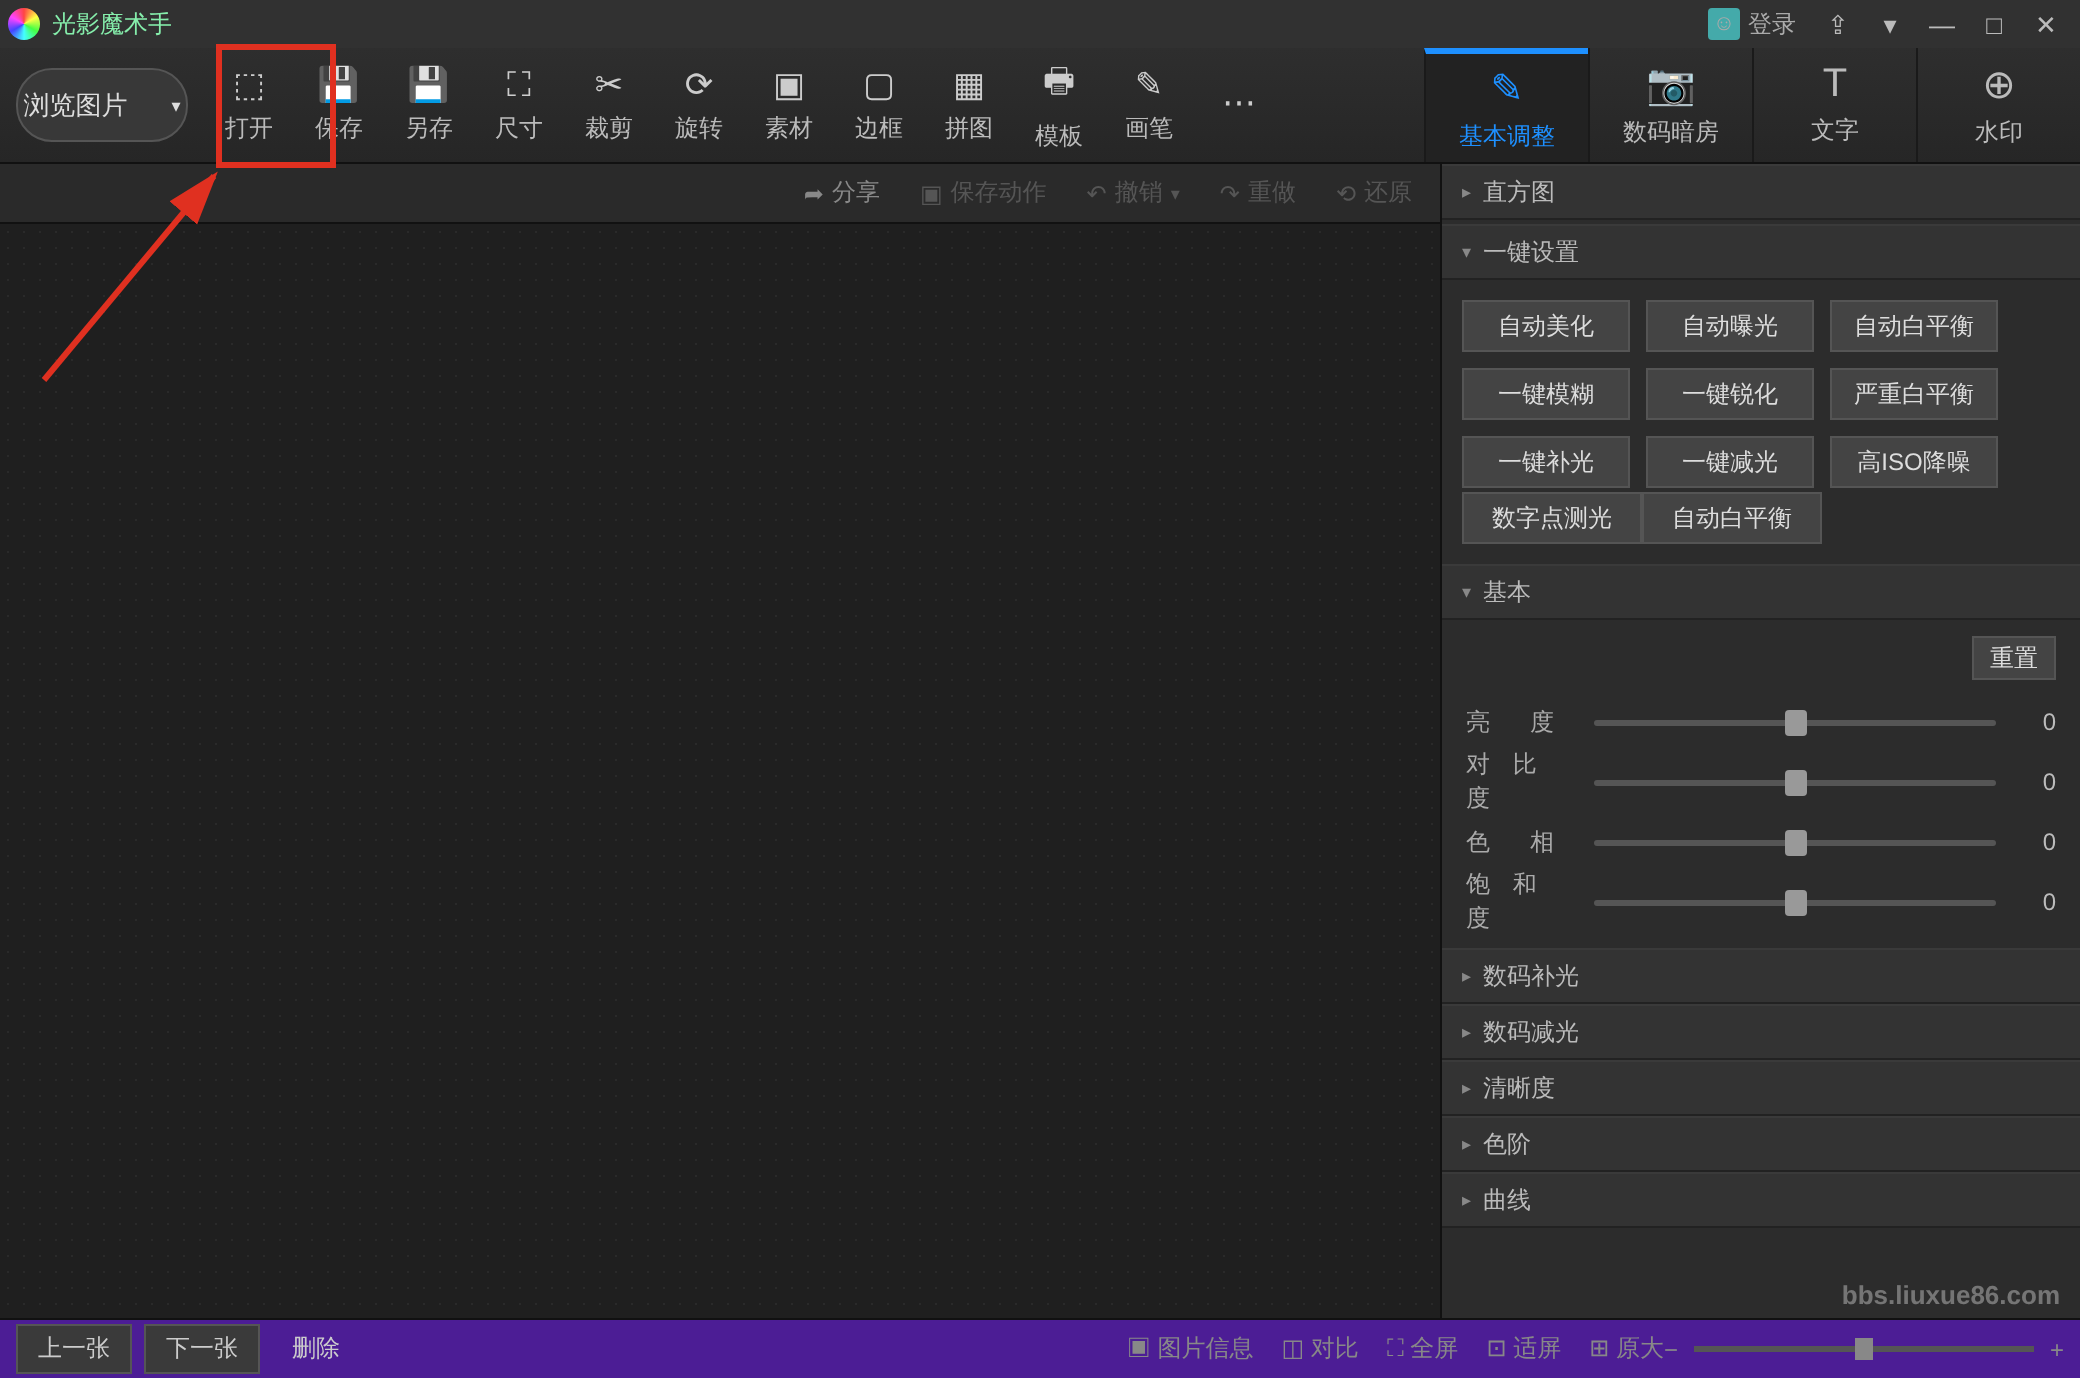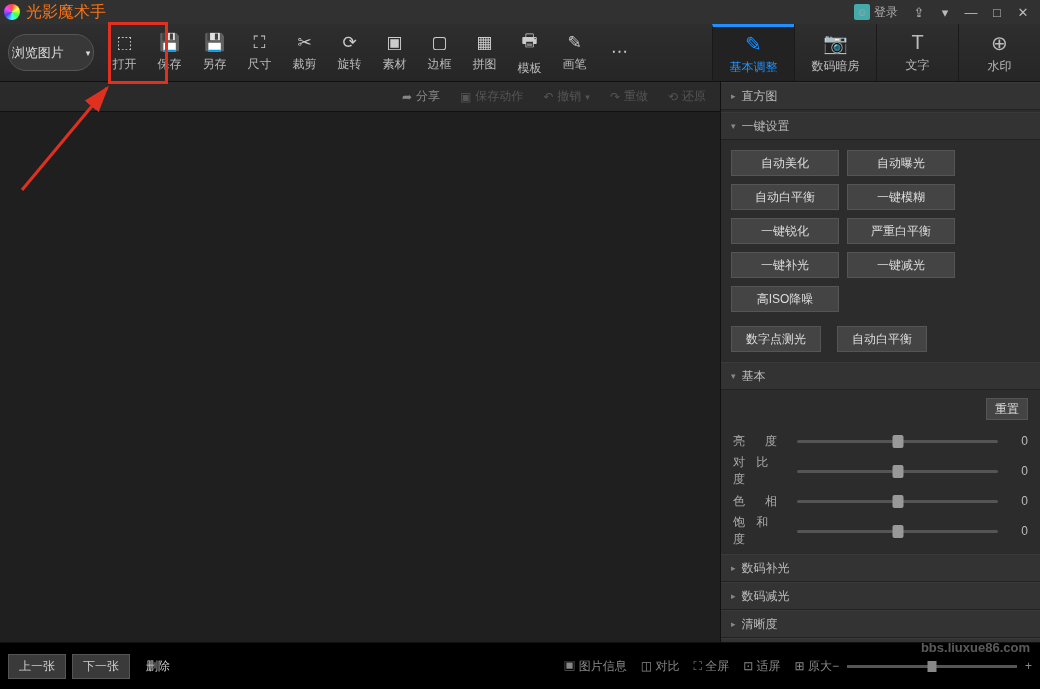--- a/index.html
+++ b/index.html
@@ -1,19 +1,19 @@
 <!DOCTYPE html>
 <html><head>
 <meta charset="utf-8">
 <style>
 *{box-sizing:border-box;margin:0;padding:0;user-select:none}
 body{width:1040px;height:689px;background:#1a1a1a;font-family:"Microsoft YaHei",sans-serif;font-size:12px;color:#aaa;overflow:hidden;position:relative}
 .titlebar{height:24px;background:#313131;display:flex;align-items:center;padding:0 4px}
 .titlebar .logo{width:16px;height:16px;border-radius:50%;background:conic-gradient(#f44,#ff4,#4f4,#4ff,#44f,#f4f,#f44);margin-right:6px}
-.titlebar .title{color:#f97316;font-size:16px}
+.titlebar .title{color:#86efac;font-size:12px}
 .titlebar .sp{flex:1}
 .titlebar .win-btn{width:26px;height:20px;display:flex;align-items:center;justify-content:center;color:#bbb;font-size:13px}
 .login{display:flex;align-items:center;gap:4px;margin-right:8px}
 .login .face{width:16px;height:16px;background:#4aa;border-radius:2px;display:flex;align-items:center;justify-content:center;font-size:11px}
 .toolbar{height:58px;background:linear-gradient(#2e2e2e,#262626);display:flex;align-items:stretch;border-bottom:1px solid #111}
 .browse-btn{margin:10px 8px;width:86px;border:1px solid #555;border-radius:18px;background:#383838;display:flex;align-items:center;justify-content:center;gap:22px;color:#ddd;font-size:13px}
 .tool{width:45px;display:flex;flex-direction:column;align-items:center;justify-content:center;gap:3px;color:#bbb;font-size:12px}
 .tool .ico{font-size:17px;color:#ccc}
 .tabs{margin-left:auto;display:flex}
 .tab{width:82px;display:flex;flex-direction:column;align-items:center;justify-content:center;gap:3px;color:#bbb;font-size:12px;border-left:1px solid #1a1a1a}
@@ -24,32 +24,32 @@
 .act{padding:3px 8px;color:#888;font-size:12px;display:flex;align-items:center;gap:4px}
 .act.disabled{color:#555}
 .main{display:flex;height:547px}
 .canvas{flex:1;background:#1f1f1f;background-image:radial-gradient(circle,#2a2a2a 0.5px,transparent 0.5px);background-size:8px 8px;position:relative}
 .side{width:320px;background:#2c2c2c;overflow-y:auto;border-left:1px solid #111}
 .side::-webkit-scrollbar{width:10px}.side::-webkit-scrollbar-thumb{background:#555}
 .panel-h{height:28px;display:flex;align-items:center;padding:0 10px;color:#bbb;font-size:12px;background:#333;border-top:1px solid #3a3a3a;border-bottom:1px solid #222}
 .panel-h .tri{margin-right:6px;font-size:9px;color:#888}
 .panel-b{padding:10px}
 .btn-grid{display:flex;flex-wrap:wrap;gap:8px}
-.sbtn{width:108px;height:26px;background:#444;color:#ddd;font-size:12px;display:flex;align-items:center;justify-content:center;border:1px solid #555}
-.btn-row2{margin-top:14px;display:flex;gap:16px}
+.sbtn{width:84px;height:26px;background:#444;color:#ddd;font-size:12px;display:flex;align-items:center;justify-content:center;border:1px solid #555}
+.btn-row2{margin-top:2px;display:flex;gap:0}
 .sbtn2{padding:0 14px;height:26px;background:#444;color:#ddd;font-size:12px;display:flex;align-items:center;justify-content:center;border:1px solid #555}
 .basic{padding:8px 12px}
 .reset-row{display:flex;justify-content:flex-end;margin-bottom:6px}
 .reset{width:42px;height:22px;background:#444;color:#ddd;font-size:12px;display:flex;align-items:center;justify-content:center;border:1px solid #555}
 .slider-row{display:flex;align-items:center;height:30px;gap:8px}
 .slider-row .lbl{width:56px;color:#aaa;font-size:12px;letter-spacing:4px}
 .slider-row .track{flex:1;height:3px;background:#555;position:relative;border-radius:2px}
 .slider-row .thumb{position:absolute;top:-5px;left:50%;width:11px;height:13px;background:#999;border-radius:2px;transform:translateX(-50%)}
 .slider-row .val{width:22px;text-align:right;color:#bbb}
-.bottom{position:absolute;bottom:0;left:0;right:0;height:47px;background:#000000;display:flex;align-items:center;padding:0 8px;border-top:1px solid #111}
+.bottom{position:absolute;bottom:0;left:0;right:0;height:30px;background:#4c1d95;display:flex;align-items:center;padding:0 8px;border-top:1px solid #111}
 .bbtn{padding:3px 10px;border:1px solid #555;background:#3a3a3a;color:#ccc;font-size:12px;margin-right:6px}
 .binfo{display:flex;gap:14px;margin-left:auto;color:#888;font-size:12px}
 .zoom{width:200px;display:flex;align-items:center;gap:8px;color:#888}
 .zoom .track{flex:1;height:3px;background:#555;position:relative}
 .zoom .thumb{position:absolute;top:-4px;left:50%;width:9px;height:11px;background:#888;transform:translateX(-50%)}
 .zoom .center-tick{position:absolute;left:50%;top:-3px;width:1px;height:9px;background:#666}
 .redbox{position:absolute;border:3px solid #e03020;pointer-events:none}
 .arrow{position:absolute;pointer-events:none}
 .watermark{position:absolute;right:10px;bottom:34px;font-size:28px;color:rgba(255,255,255,0.35);font-weight:bold;letter-spacing:1px;pointer-events:none;text-align:right;line-height:1.1}
 .watermark .url{font-size:13px;letter-spacing:0}

